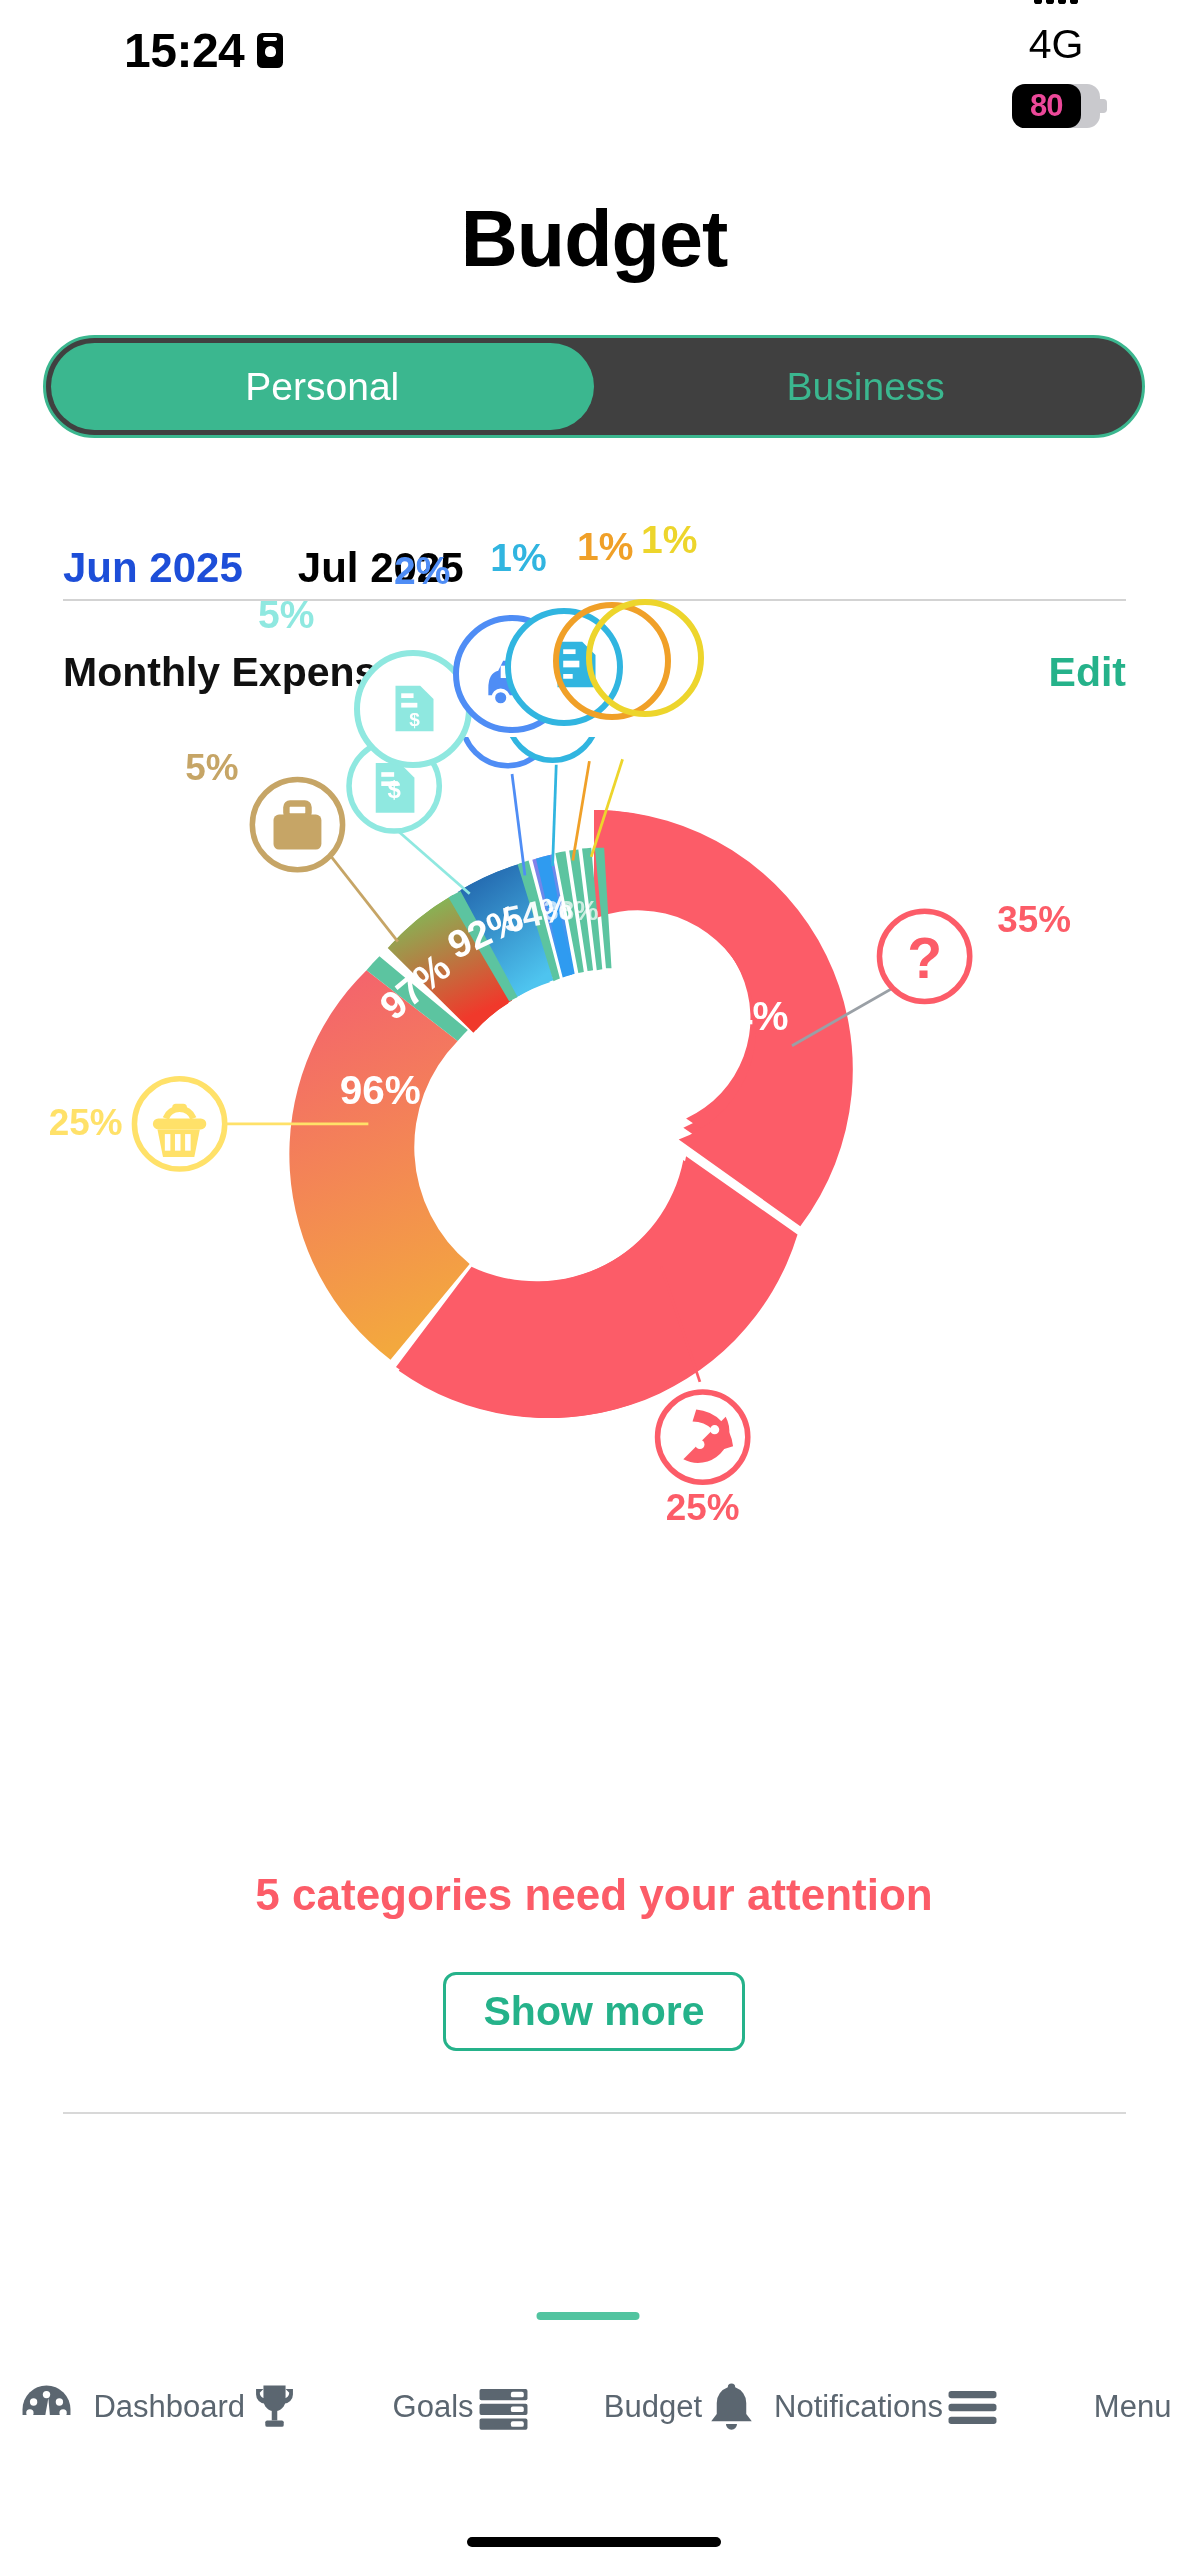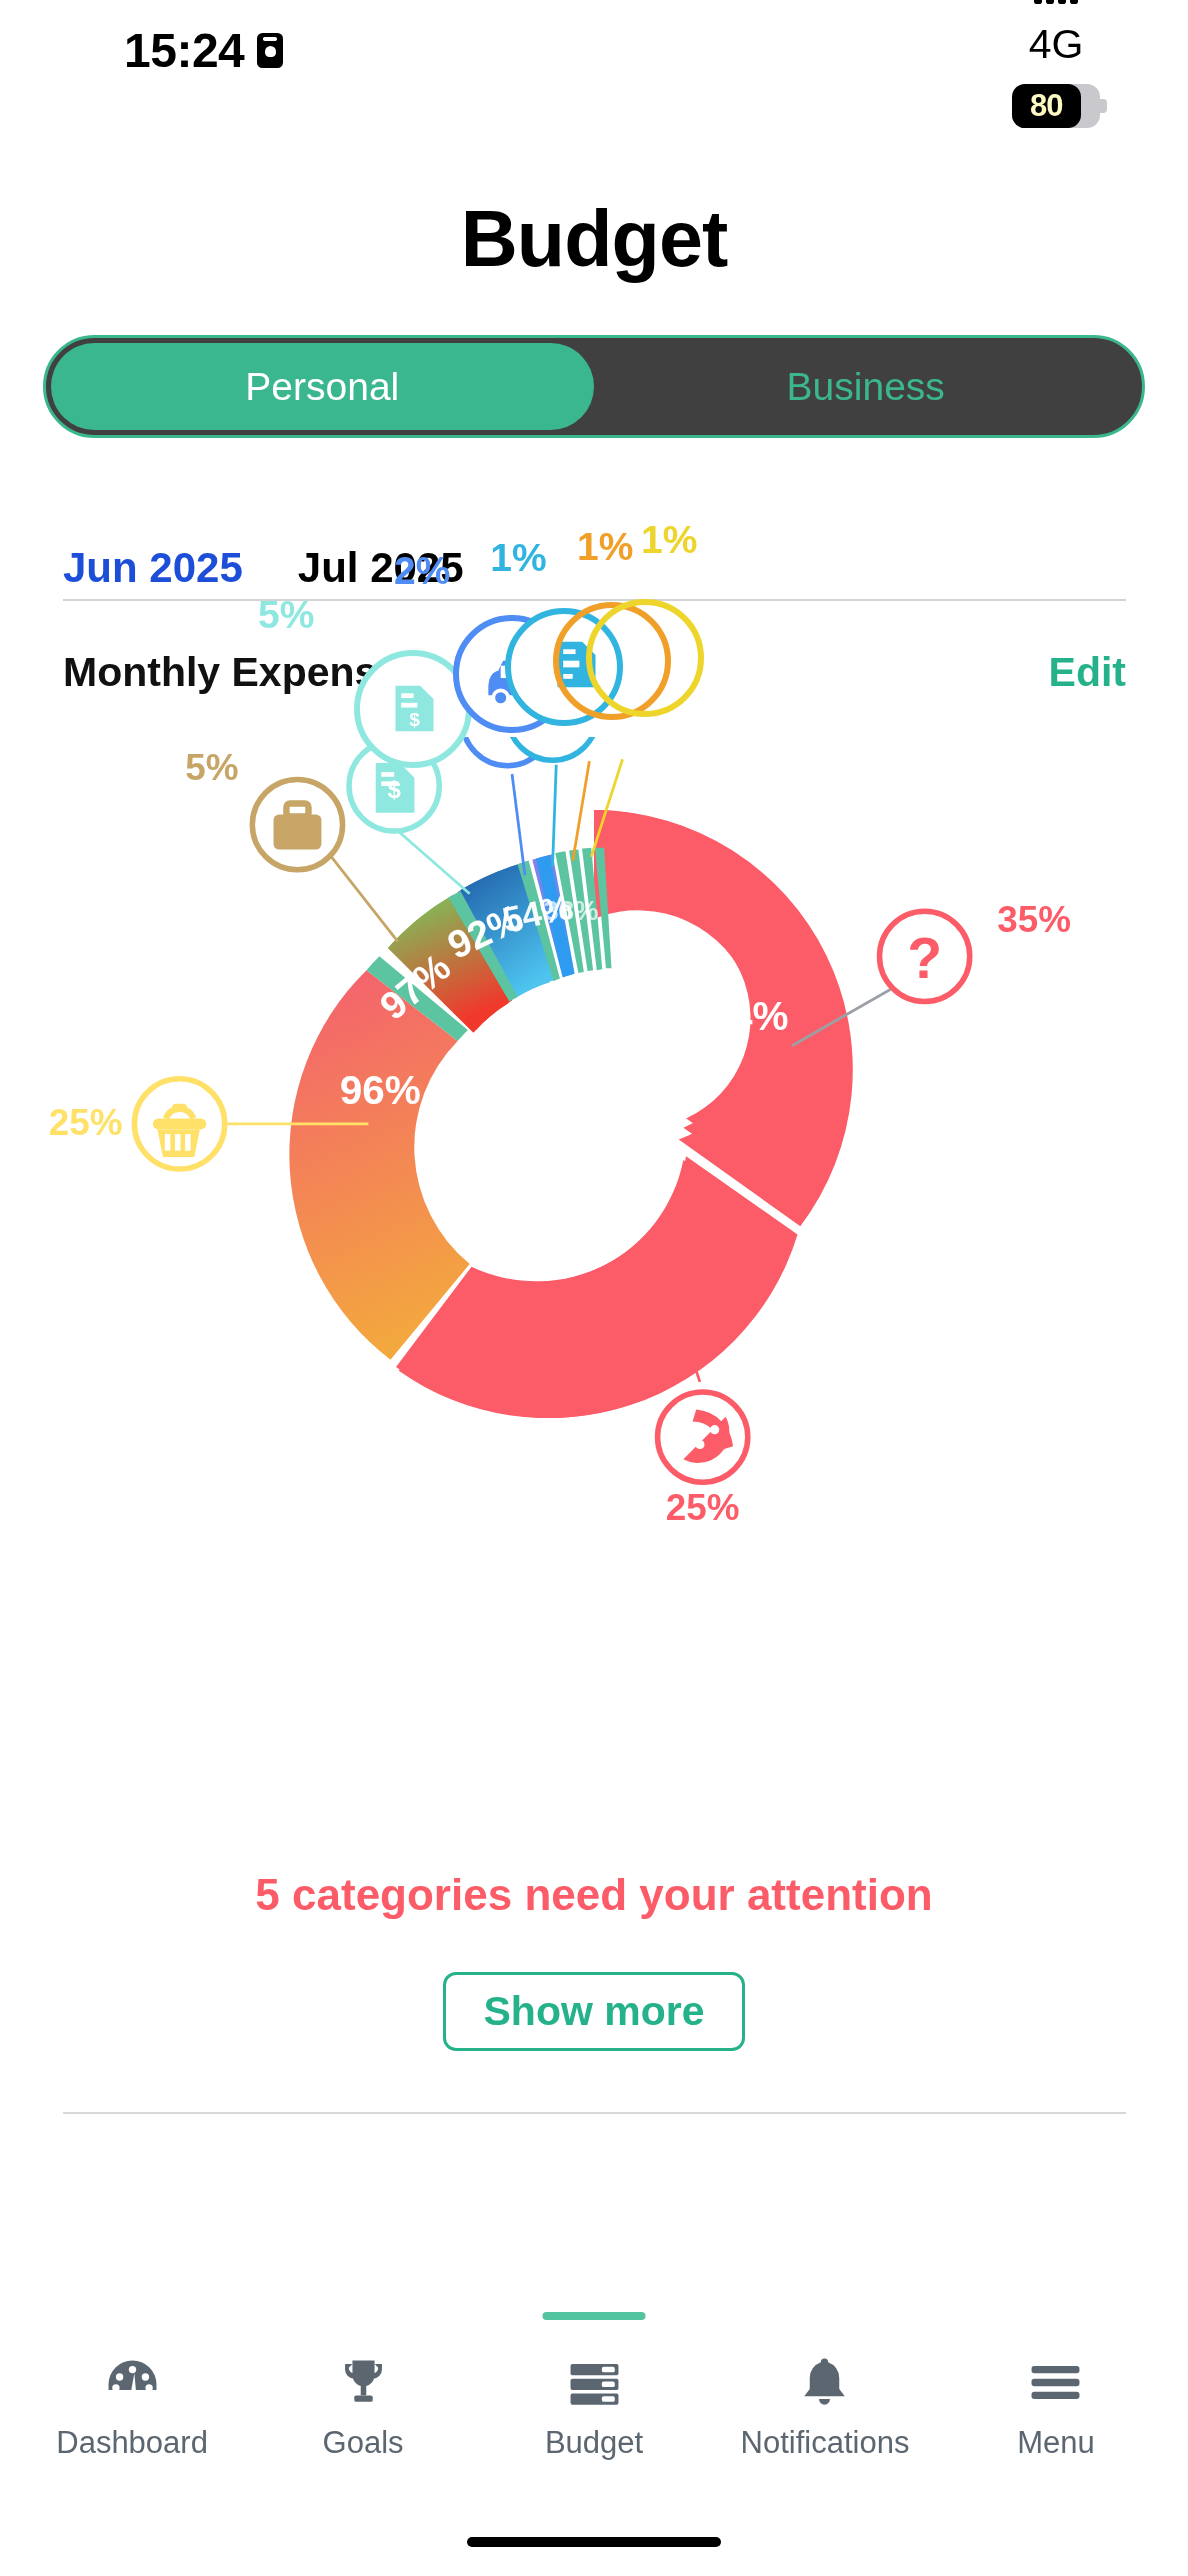--- a/index.html
+++ b/index.html
@@ -26,21 +26,21 @@
   .sb-right{ display:flex; align-items:center; gap:16.6px;flex-direction:column; }
   .bars{ display:flex; align-items:flex-end; gap:4.6px; height:31px; }
   .bars i{ display:block; width:7.4px; background:#000; border-radius:2.8px; }
   .bars i:nth-child(1){height:11px;} .bars i:nth-child(2){height:17.5px;}
   .bars i:nth-child(3){height:24px;} .bars i:nth-child(4){height:31px;}
   .sb-net{ font-size:41px; color:#000; letter-spacing:0px; }
   .batt{ position:relative; width:88px; height:44px; }
   .batt-shell{ position:absolute; inset:0; border-radius:13px; background:#c9c9cd; }
   .batt-fill{ position:absolute; left:0; top:0; bottom:0; width:78%; border-radius:13px; background:#000;
               display:flex; align-items:center; justify-content:center; }
-  .batt-num{ color:#fef9c3; font-size:31px; font-weight:700; letter-spacing:-0.9px; }
+  .batt-num{ color:#ec4899; font-size:31px; font-weight:700; letter-spacing:-0.9px; }
   .batt-nub{ position:absolute; right:-7.4px; top:14.7px; width:7.4px; height:14.7px; background:#c9c9cd; border-radius:0 3.7px 3.7px 0;}
 
   
   .page-title{
     position:absolute; top:193px; left:0; width:1188px; text-align:center;
     font-size:79px; font-weight:700; color:#000; letter-spacing:-0.9px;
   }
 
   
   .segmented{
@@ -95,21 +95,21 @@
   }
 
   
   .navbar{
     position:absolute; bottom:98px; left:0; width:1188px; height:166px;
     display:flex; align-items:flex-start; justify-content:space-between;
     padding:0 16.6px;
   }
   .navitem{
     flex:1; height:100%; position:relative;
-    display:flex; flex-direction:column; align-items:center; justify-content:center;
+    display:flex; flex-direction:row; align-items:center; justify-content:space-between;
     padding-top:24px; gap:13px;
   }
   .nav-indicator{
     position:absolute; top:0; left:50%; transform:translateX(-50%);
     width:103px; height:8.3px; background:#52c4a0; border-radius:4.6px;
   }
   .nav-ico{ width:59px; height:59px; display:flex; align-items:center; justify-content:center; color:#5b6670; }
   .nav-ico svg{ width:100%; height:100%; fill:#5b6670; }
   .nav-label{ font-size:31px; color:#5b6670; }
 

